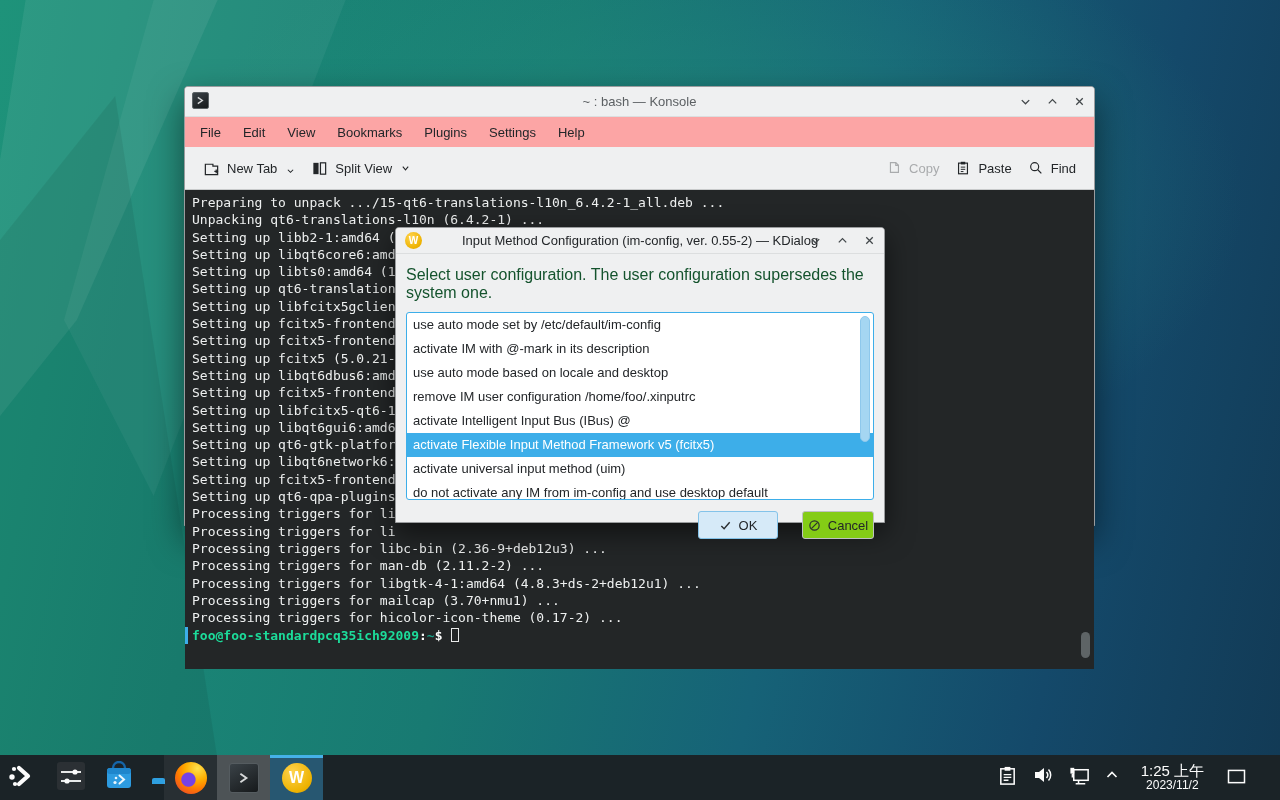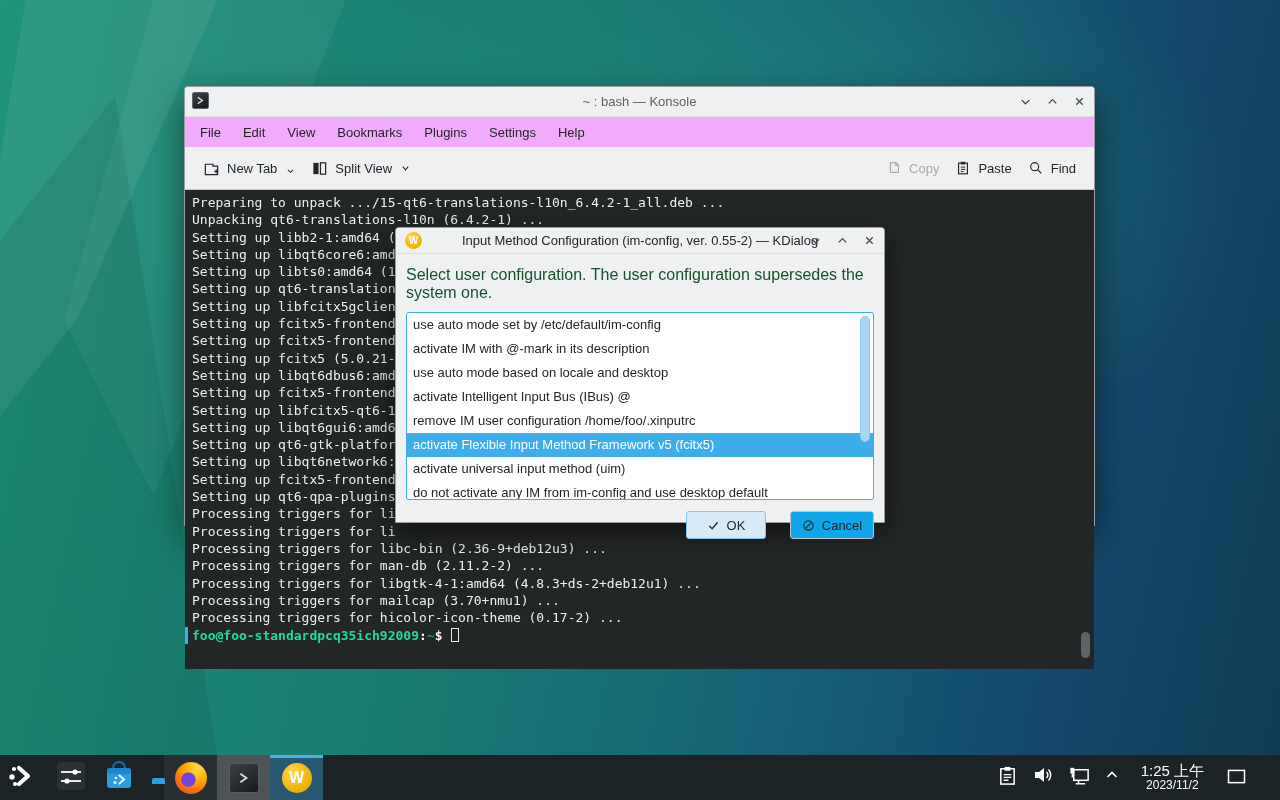--- a/index.html
+++ b/index.html
@@ -19,21 +19,21 @@
     background:#eff0f1; border:1px solid #9a9c9e; border-radius:4px 4px 0 0;
     box-shadow:0 14px 34px rgba(0,0,0,0.5); }
   .titlebar { position:relative; height:30px; background:#eff0f1; border-bottom:1px solid #dcdedf;
     display:flex; align-items:center; border-radius:3px 3px 0 0; }
   .titlebar .win-icon { position:absolute; left:7px; top:5px; }
   .title-text { flex:1; text-align:center; font-size:13px; color:#5c6063; }
   .dialog .title-text { color:#232629; }
   .win-controls { position:absolute; right:8px; top:0; height:100%; display:flex; align-items:center; gap:13px; }
   .win-btn { width:14px; height:14px; display:flex; align-items:center; justify-content:center; }
 
-  .menubar { height:30px; background:#f0abfc; display:flex; align-items:center; padding-left:4px; }
+  .menubar { height:30px; background:#fca5a5; display:flex; align-items:center; padding-left:4px; }
   .menu-item { font-size:13px; color:#232629; padding:5px 11px; }
 
   .toolbar { height:43px; background:#eff0f1; border-bottom:1px solid #c8cacb; display:flex; align-items:center; padding:0 10px; }
   .tool-btn { display:flex; align-items:center; gap:7px; font-size:13px; color:#232629; padding:7px 8px; border-radius:3px; }
   .tool-btn.disabled { color:#a9abad; }
   .tool-caret { margin-left:2px; }
   .tb-spacer { flex:1; }
 
   .terminal { position:relative; height:479px; background:#232627; overflow:hidden;
     font-family:"DejaVu Sans Mono", monospace; font-size:13px; line-height:17.3px; color:#eef0f0;
@@ -59,21 +59,21 @@
   .dlg-label { font-size:16px; color:#14532d; margin-top:12px; margin-bottom:10px; }
   .im-list { position:relative; height:188px; background:#ffffff; border:1px solid #3daee9; border-radius:3px; overflow:hidden; }
   .im-item { height:24px; line-height:24px; padding-left:6px; font-size:13px; color:#232629; white-space:nowrap; }
   .im-item.selected { background:#3daee9; color:#ffffff; }
   .list-scroll-thumb { position:absolute; right:3px; top:3px; width:10px; height:126px;
     background:#a5d6f2; border:1px solid #8ec8ec; border-radius:5px; }
   .btn-row { display:flex; justify-content:flex-end; gap:24px; margin-top:11px; }
   .kbtn { height:28px; display:flex; align-items:center; justify-content:center; gap:7px;
     font-size:13px; color:#232629; border-radius:3px; }
   .kbtn.ok { width:80px; background:#d6eaf8; border:1px solid #84c3e9; }
-  .kbtn.cancel { width:84px; background:#0ea5e9; border:1px solid #bfc1c2; }
+  .kbtn.cancel { width:72px; background:#84cc16; border:1px solid #bfc1c2; }
 
   
   .panel { position:absolute; left:0; bottom:0; width:1280px; height:45px; background:#1b2327;
     display:flex; align-items:center; }
   .launcher-group { display:flex; align-items:center; gap:18px; padding-left:6px; }
   .task-group { display:flex; align-items:stretch; height:45px; margin-left:12px; }
   .task-btn { width:53px; display:flex; align-items:center; justify-content:center; position:relative; }
   .task-btn.subtle { background:rgba(255,255,255,0.06); }
   .task-btn.open { background:rgba(255,255,255,0.22); }
   .task-btn.active { background:rgba(61,174,233,0.38); }
@@ -251,22 +251,22 @@
         </span>
     </span>
   </div>
   <div class="dlg-body">
     <div class="dlg-label">Select user configuration. The user configuration supersedes the system one.</div>
     <div class="im-list">
       <div>
           <div class="im-item">use auto mode set by /etc/default/im-config</div>
           <div class="im-item">activate IM with @-mark in its description</div>
           <div class="im-item">use auto mode based on locale and desktop</div>
+          <div class="im-item">remove IM user configuration /home/foo/.xinputrc</div>
           <div class="im-item">activate Intelligent Input Bus (IBus) @</div>
-          <div class="im-item">remove IM user configuration /home/foo/.xinputrc</div>
           <div class="im-item selected">activate Flexible Input Method Framework v5 (fcitx5)</div>
           <div class="im-item">activate universal input method (uim)</div>
           <div class="im-item">do not activate any IM from im-config and use desktop default</div>
         </div>
       <div class="list-scroll-thumb"></div>
     </div>
     <div class="btn-row">
       <div class="kbtn ok">
         <svg width="13" height="13" viewBox="0 0 14 14">
             <path d="M2.5 7.5 L5.5 10.5 L11.5 3.5" fill="none" stroke="#2b2e30" stroke-width="1.5"></path>

